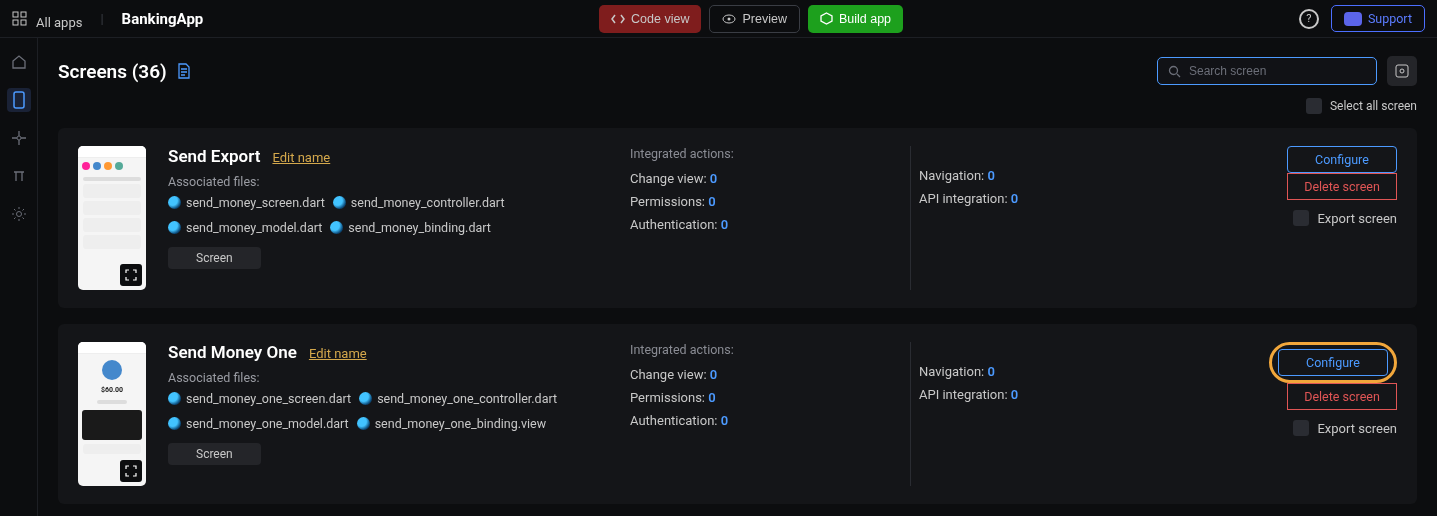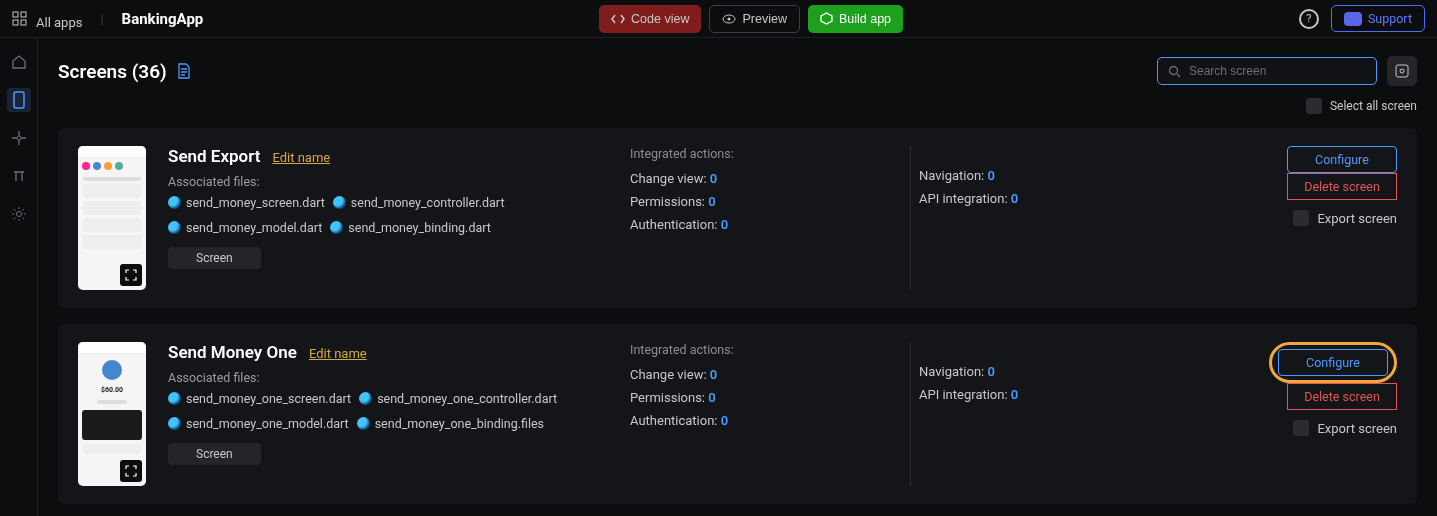--- a/index.html
+++ b/index.html
@@ -358,21 +358,21 @@
           <span class="file-chip">
               <span class="dart-icon"></span>
               <span>send_money_one_controller.dart</span>
             </span>
           <span class="file-chip">
               <span class="dart-icon"></span>
               <span>send_money_one_model.dart</span>
             </span>
           <span class="file-chip">
               <span class="dart-icon"></span>
-              <span>send_money_one_binding.files</span>
+              <span>send_money_one_binding.view</span>
             </span>
         </div>
         <span class="tag">Screen</span>
       </div>
 
       <div class="stats-wrap">
         <div class="stats-left">
           <div class="integrated-label">Integrated actions:</div>
           <div class="stat-row"><span>Change view:</span> <span class="stat-val">0</span></div>
           <div class="stat-row"><span>Permissions:</span> <span class="stat-val">0</span></div>

